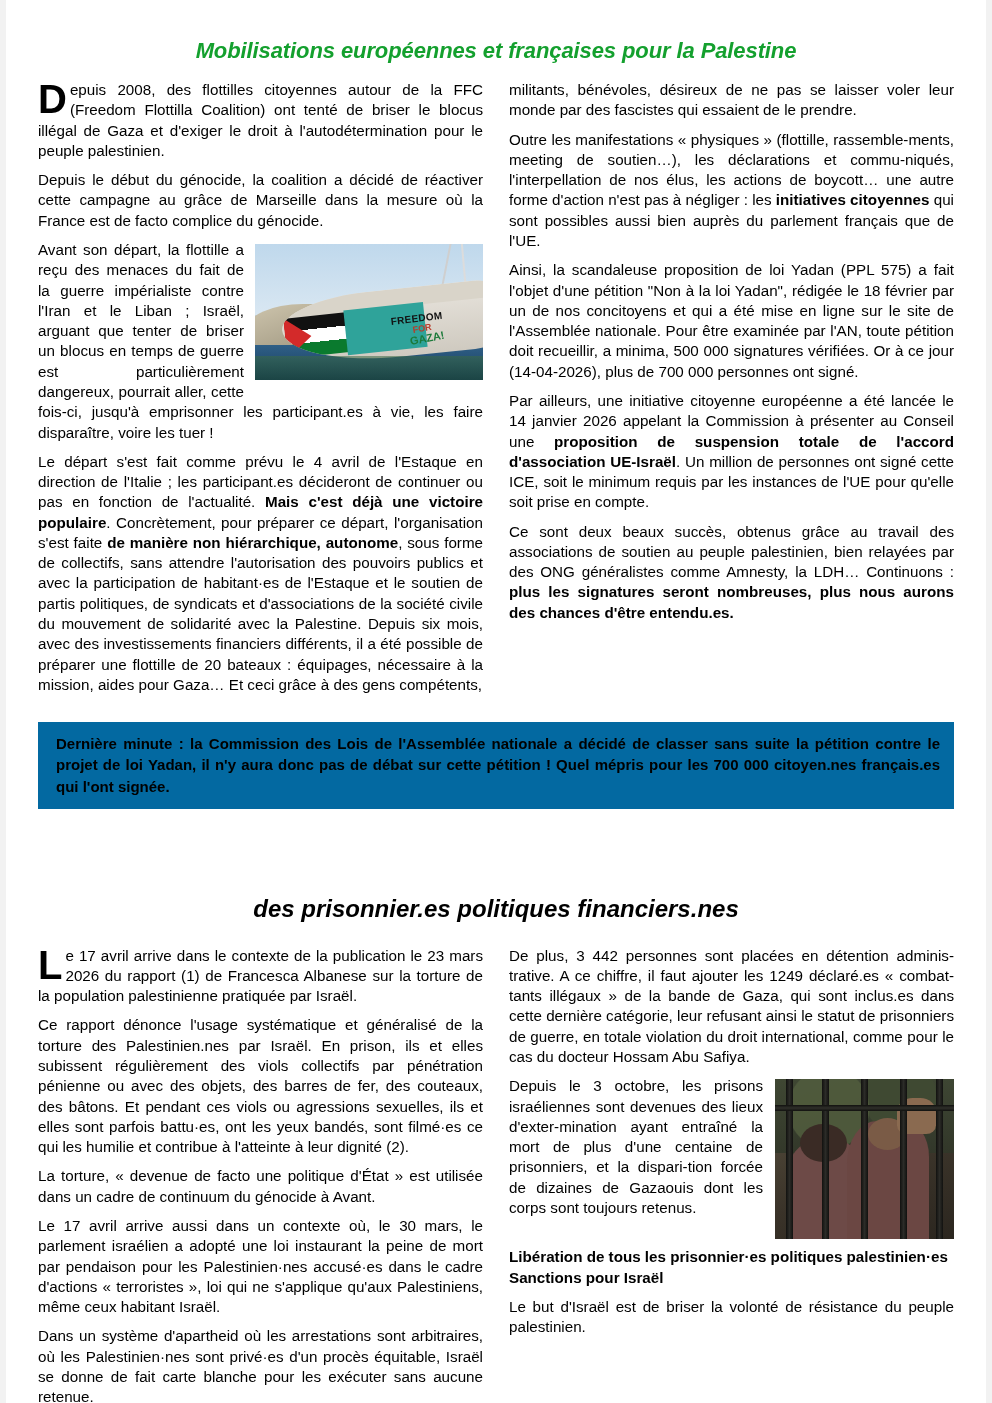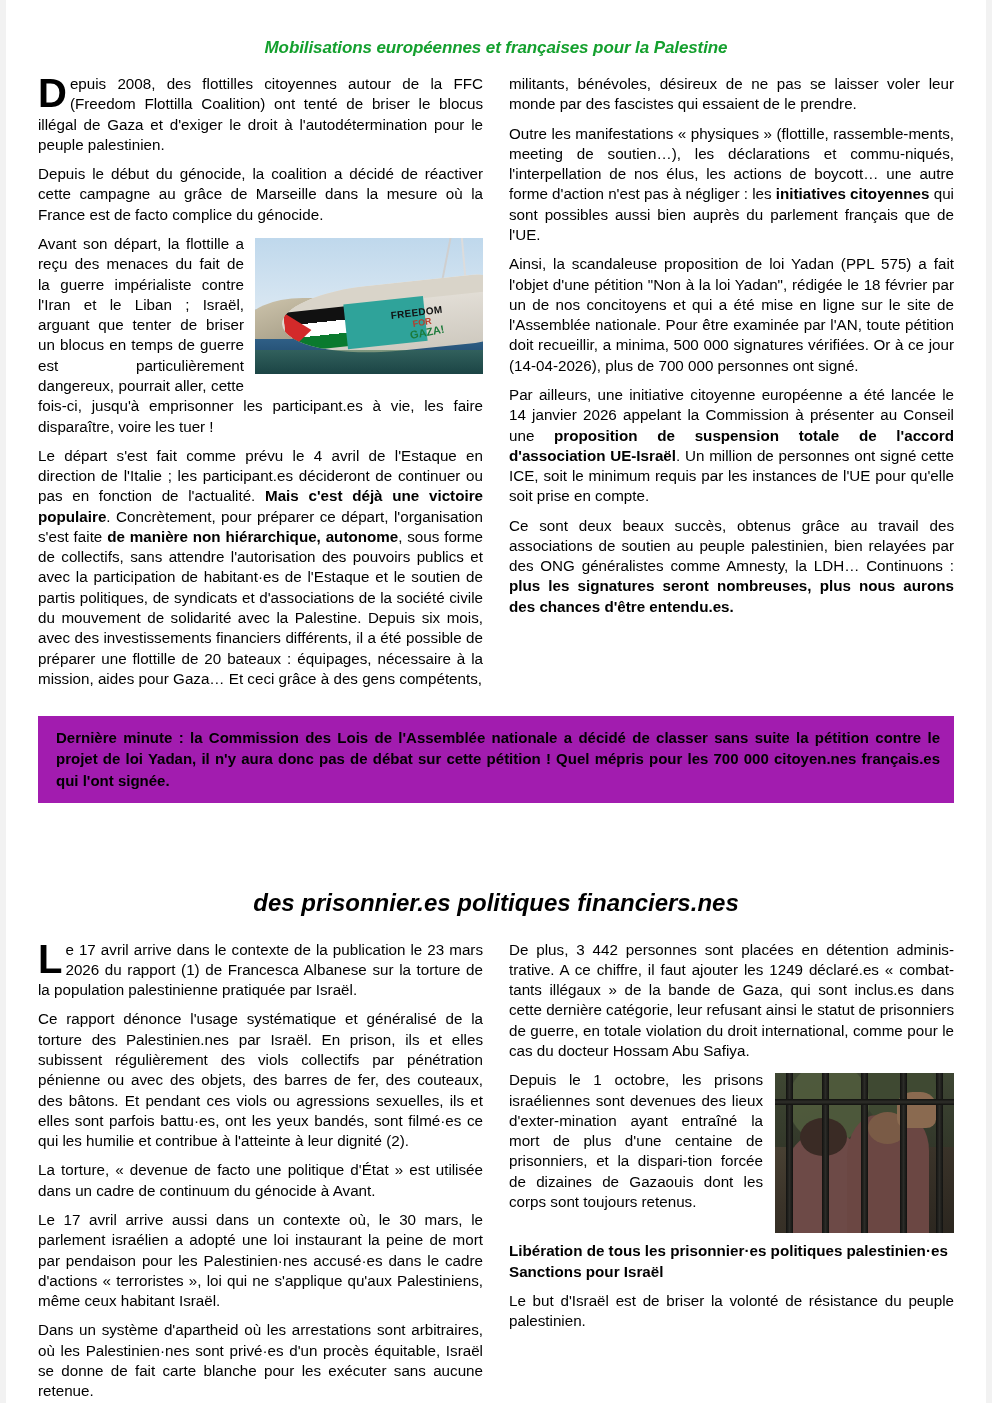--- a/index.html
+++ b/index.html
@@ -35,21 +35,21 @@
     left: 38px;
     top: 0;
     width: 916px;
   }
 
   
   .article-title-green {
     color: #14a02e;
     font-style: italic;
     font-weight: bold;
-    font-size: 17px;
+    font-size: 22px;
     text-align: center;
     margin: 0;
     padding: 38px 0 16px 0;
     letter-spacing: -0.1px;
   }
   .article-title-black {
     color: #000000;
     font-style: italic;
     font-weight: bold;
     font-size: 24px;
@@ -165,21 +165,21 @@
   }
   .boat-fg {
     position:absolute; left:0; bottom:0; width:100%; height:18%;
     background: linear-gradient(#3a6a45,#1e4a30);
     opacity:.55;
   }
 
   
   .highlight-box {
     margin: 27px 0 0 0;
-    background: #a21caf;
+    background: #0369a1;
     padding: 11px 14px 12px 18px;
     box-sizing: border-box;
     width: 916px;
   }
   .highlight-box p {
     margin: 0;
     font-size: 15px;
     font-weight: bold;
     line-height: 1.42;
     text-align: justify;
@@ -328,21 +328,21 @@
             <div class="man-b-head"></div>
             <div class="hand"></div>
             <div class="bar b1"></div>
             <div class="bar b2"></div>
             <div class="bar b3"></div>
             <div class="bar b4"></div>
             <div class="bar b5"></div>
             <div class="bar-h h1"></div>
           </figure>
 
-          <p class="body">Depuis le 1 octobre, les prisons israéliennes sont devenues des lieux d'exter-mination ayant entraîné la mort de plus d'une centaine de prisonniers, et la dispari-tion forcée de dizaines de Gazaouis dont les corps sont toujours retenus.</p>
+          <p class="body">Depuis le 3 octobre, les prisons israéliennes sont devenues des lieux d'exter-mination ayant entraîné la mort de plus d'une centaine de prisonniers, et la dispari-tion forcée de dizaines de Gazaouis dont les corps sont toujours retenus.</p>
           <div class="clear"></div>
           <p class="body"><span class="b">Libération de tous les prisonnier·es politiques palestinien·es</span><br><span class="b">Sanctions pour Israël</span></p>
           <p class="body">Le but d'Israël est de briser la volonté de résistance du peuple palestinien.</p>
 
         </div>
       </div>
     </div>
 
   </div>
 </div>

